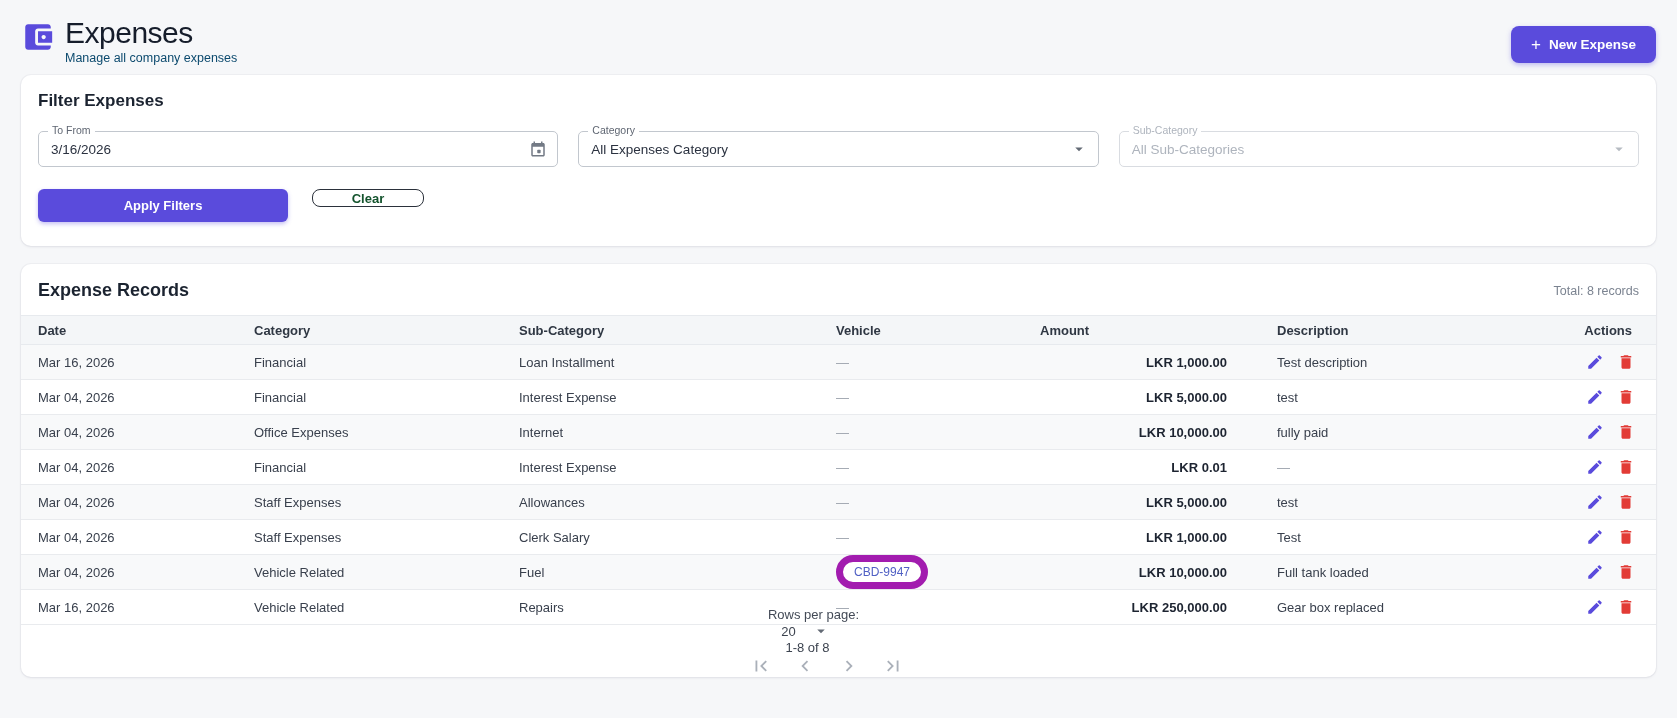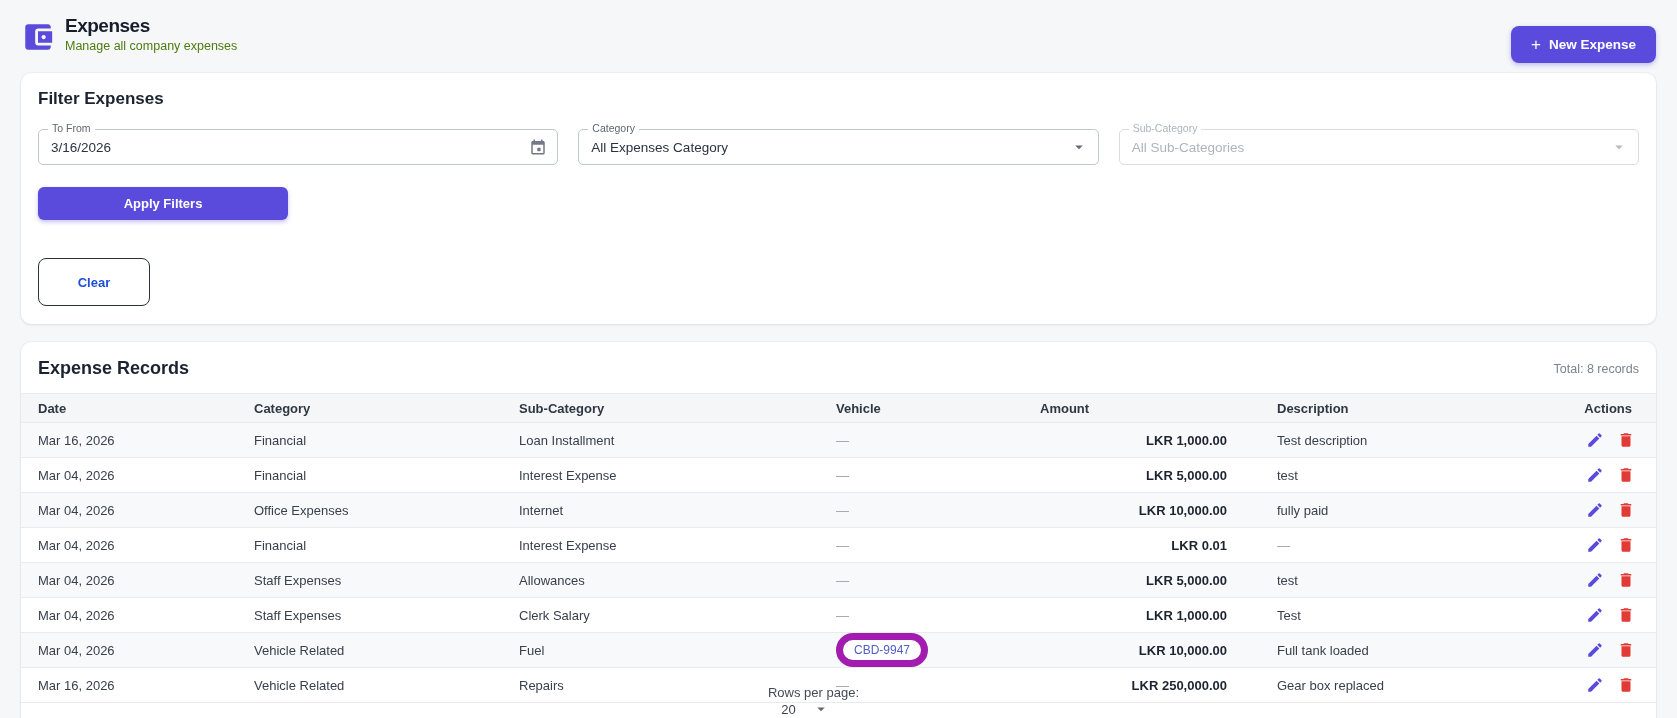--- a/index.html
+++ b/index.html
@@ -7,57 +7,57 @@
   body {
     background:#f6f7f9;
     font-family:"Liberation Sans","DejaVu Sans",sans-serif;
     color:#2d3442;
     padding:14px 21px 0 21px;
   }
   
   .page-header { display:flex; justify-content:space-between; align-items:flex-start; padding:2px 0 10px 0; }
   .ph-left { display:flex; align-items:flex-start; gap:10px; }
   .wallet-icon { width:34px; height:34px; margin-top:4px; }
-  .title-block h1 { font-size:19px; font-weight:700; color:#161d2b; letter-spacing:-0.5px; line-height:1.1; }
-  .title-block p { font-size:12.5px; color:#4d7c0f; margin-top:2px; }
+  .title-block h1 { font-size:30px; font-weight:400; color:#161d2b; letter-spacing:-0.5px; line-height:1.1; }
+  .title-block p { font-size:12.5px; color:#0c4a6e; margin-top:2px; }
   .btn-new {
     display:flex; align-items:center; gap:8px;
     background:#5a4bdc; color:#fff; border:none; border-radius:8px;
     padding:10px 20px; font-size:13.5px; font-weight:700; cursor:pointer;
     box-shadow:0 2px 5px rgba(90,75,220,.35); margin-top:10px;
     font-family:inherit;
   }
   .btn-new .plus { font-size:17px; font-weight:400; line-height:1; }
   
   .card {
     background:#fff; border-radius:10px;
     box-shadow:0 1px 3px rgba(20,30,60,.08), 0 0 0 1px rgba(20,30,60,.03);
   }
   
-  .filter-card { padding:16px 17px 18px 17px; margin-bottom:18px; }
+  .filter-card { padding:16px 17px 24px 17px; margin-bottom:18px; }
   .filter-card h2 { font-size:17px; font-weight:700; color:#1b2330; margin-bottom:20px; }
   .filter-fields { display:flex; gap:20px; margin-bottom:22px; }
   .field { position:relative; flex:1; height:36px; border:1px solid #c2c7ce; border-radius:5px;
            display:flex; align-items:center; padding:0 10px 0 12px; background:#fff; }
   .field .flabel { position:absolute; top:-7px; left:9px; background:#fff; padding:0 4px;
                    font-size:10.5px; color:#5f6672; line-height:1; }
   .field .fvalue { flex:1; font-size:13.5px; color:#2b3240; border:none; outline:none;
                    background:transparent; font-family:inherit; }
   .field.disabled { border-color:#d9dce1; }
   .field.disabled .flabel { color:#aeb4bd; }
   .field.disabled .fvalue { color:#aeb4bd; }
   .field .ficon { width:18px; height:18px; flex:none; }
-  .filter-buttons { display:flex; gap:38px;flex-direction:column; }
+  .filter-buttons { display:flex; gap:24px; }
   .btn-apply {
     width:250px; height:33px; background:#5a4bdc; color:#fff; border:none; border-radius:6px;
     font-size:13px; font-weight:700; cursor:pointer; box-shadow:0 2px 4px rgba(90,75,220,.35);
     font-family:inherit;
   }
   .btn-clear {
-    width:112px; height:48px; background:#fff; color:#1d4ed8; border:1.5px solid #2b313b;
+    width:112px; height:18px; background:#fff; color:#14532d; border:1.5px solid #2b313b;
     border-radius:8px; font-size:13px; font-weight:600; cursor:pointer; font-family:inherit;
   }
   
   .records-card { overflow:hidden; }
   .records-head { display:flex; justify-content:space-between; align-items:center; padding:16px 17px 14px 17px; }
   .records-head h2 { font-size:18px; font-weight:600; color:#1b2330; }
   .records-total { font-size:12.5px; color:#7b8390; }
   .tgrid { width:100%; }
   .thead, .trow { display:grid; grid-template-columns:216px 265px 317px 204px 204px 293px 1fr; align-items:center; }
   .thead { background:#f4f6f8; height:30px; border-top:1px solid #e7eaee; border-bottom:1px solid #e7eaee; }

